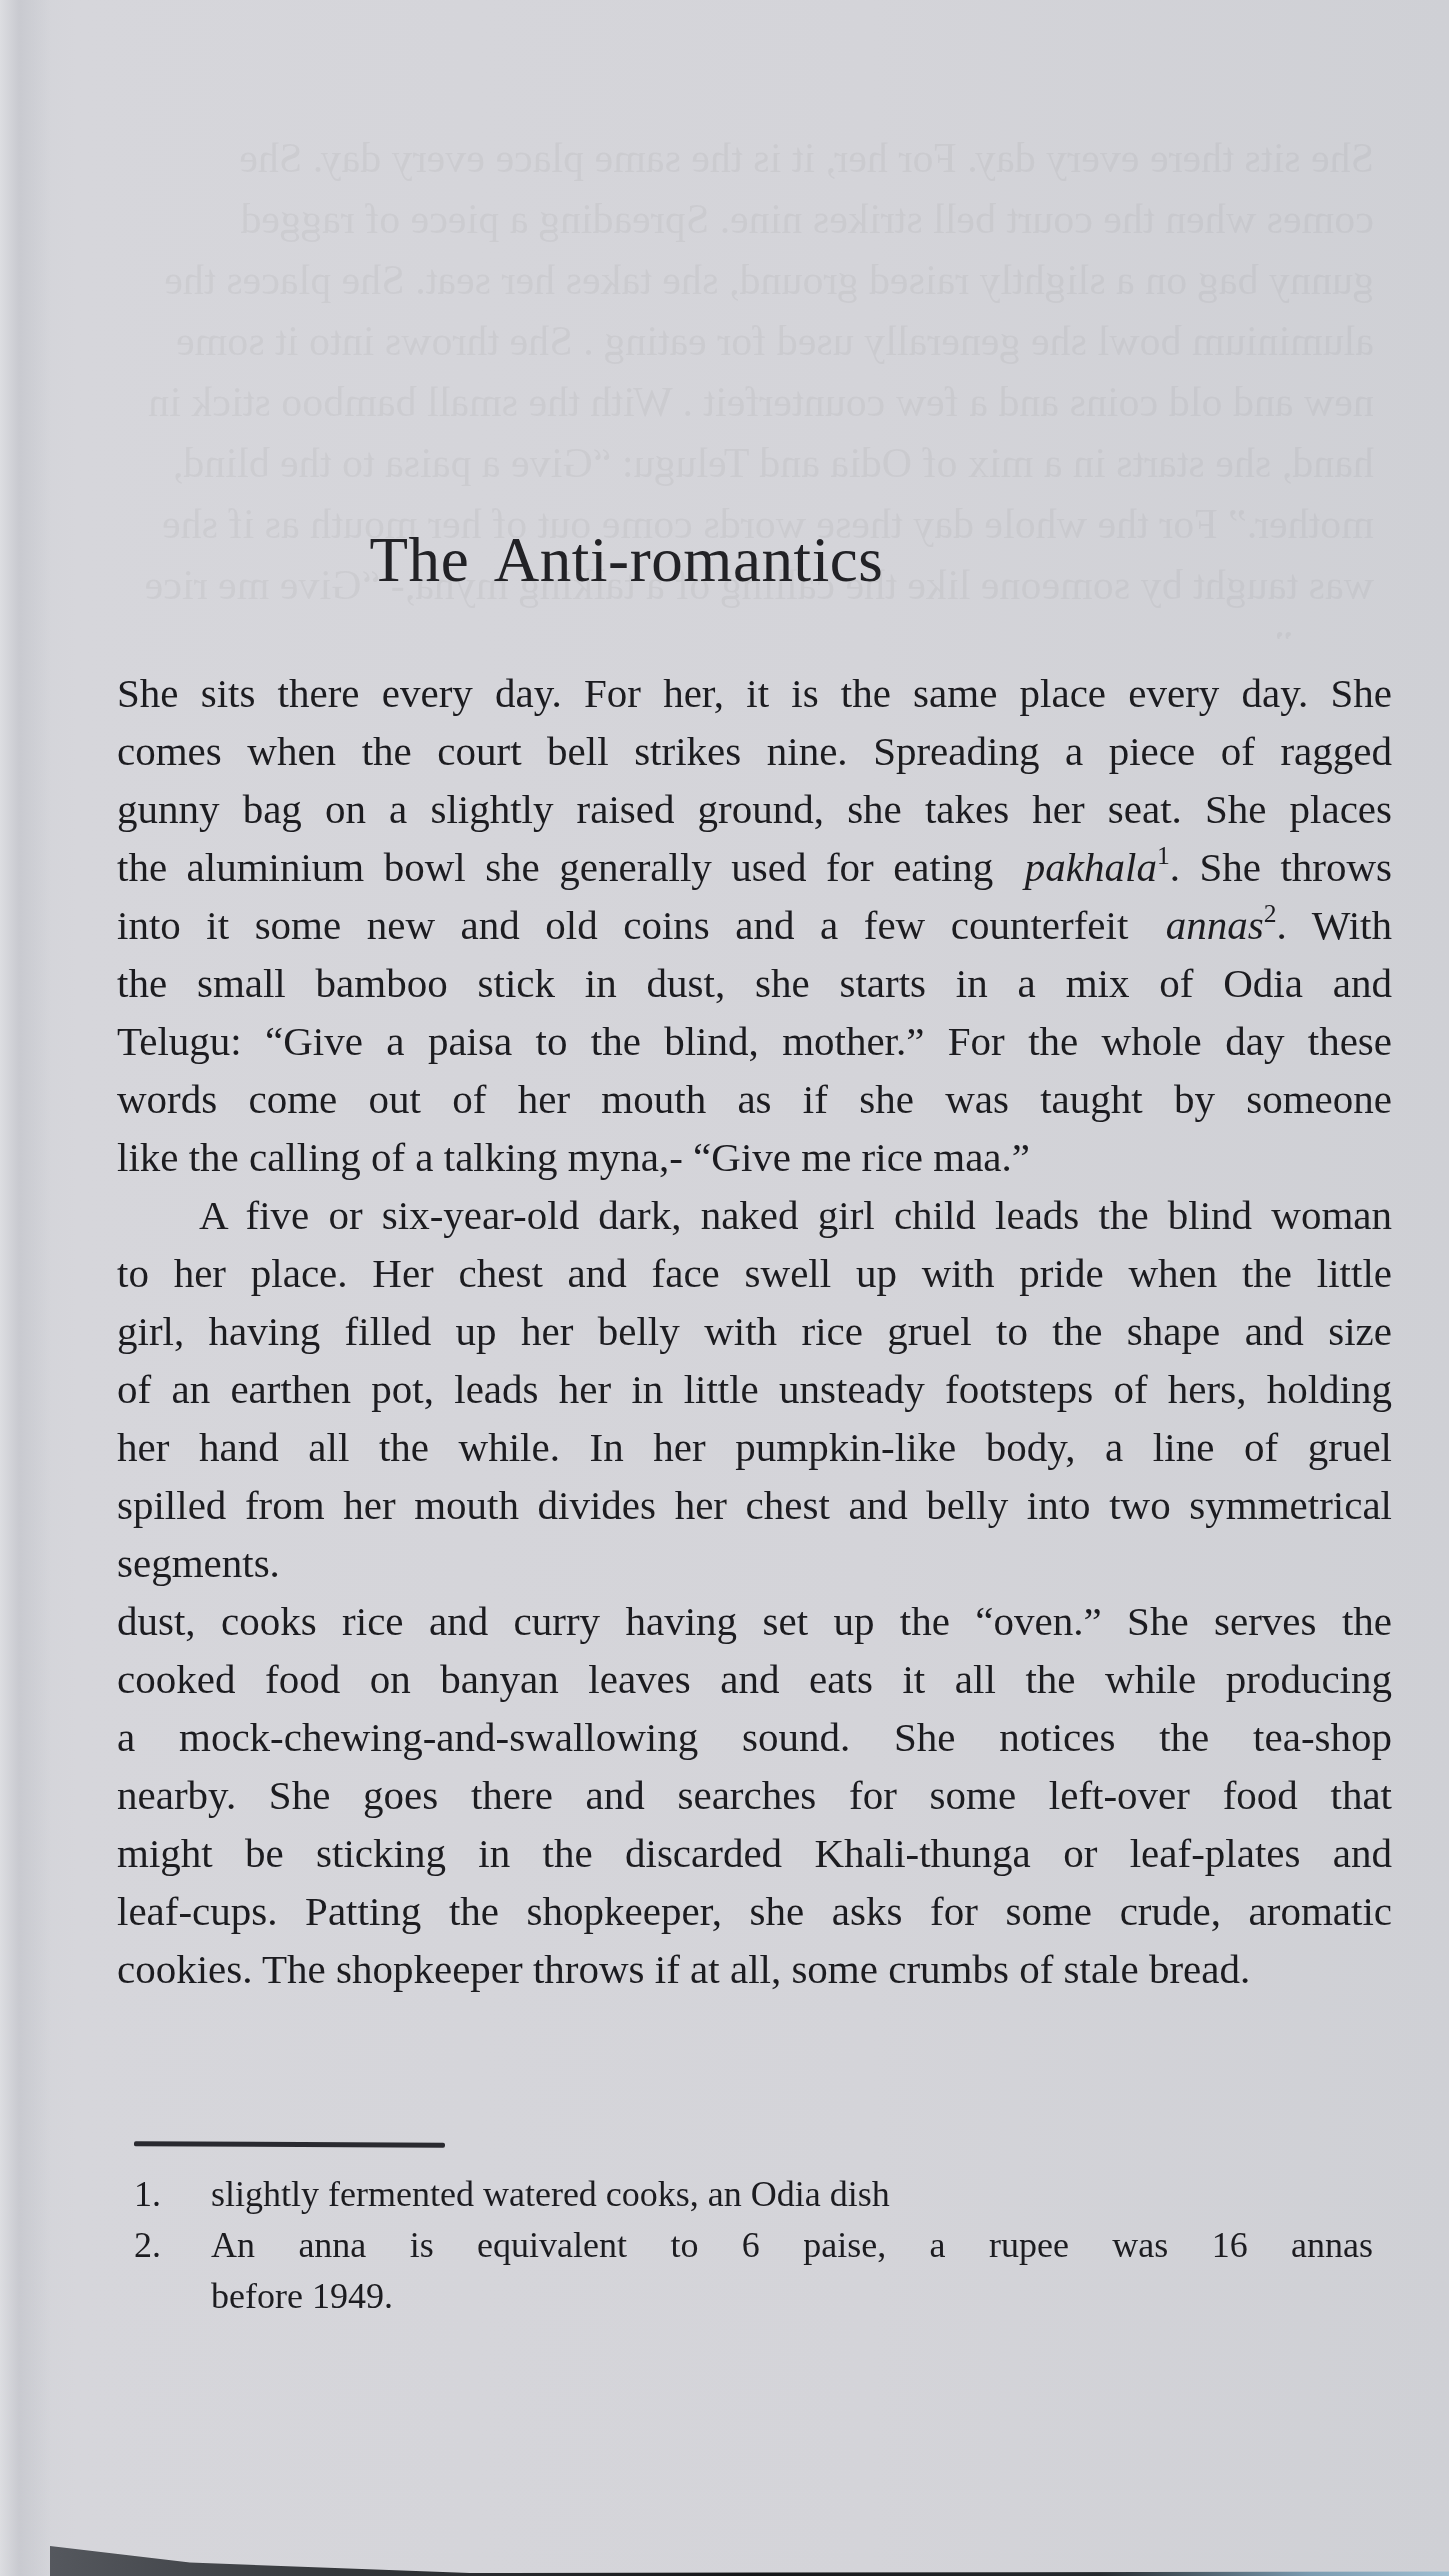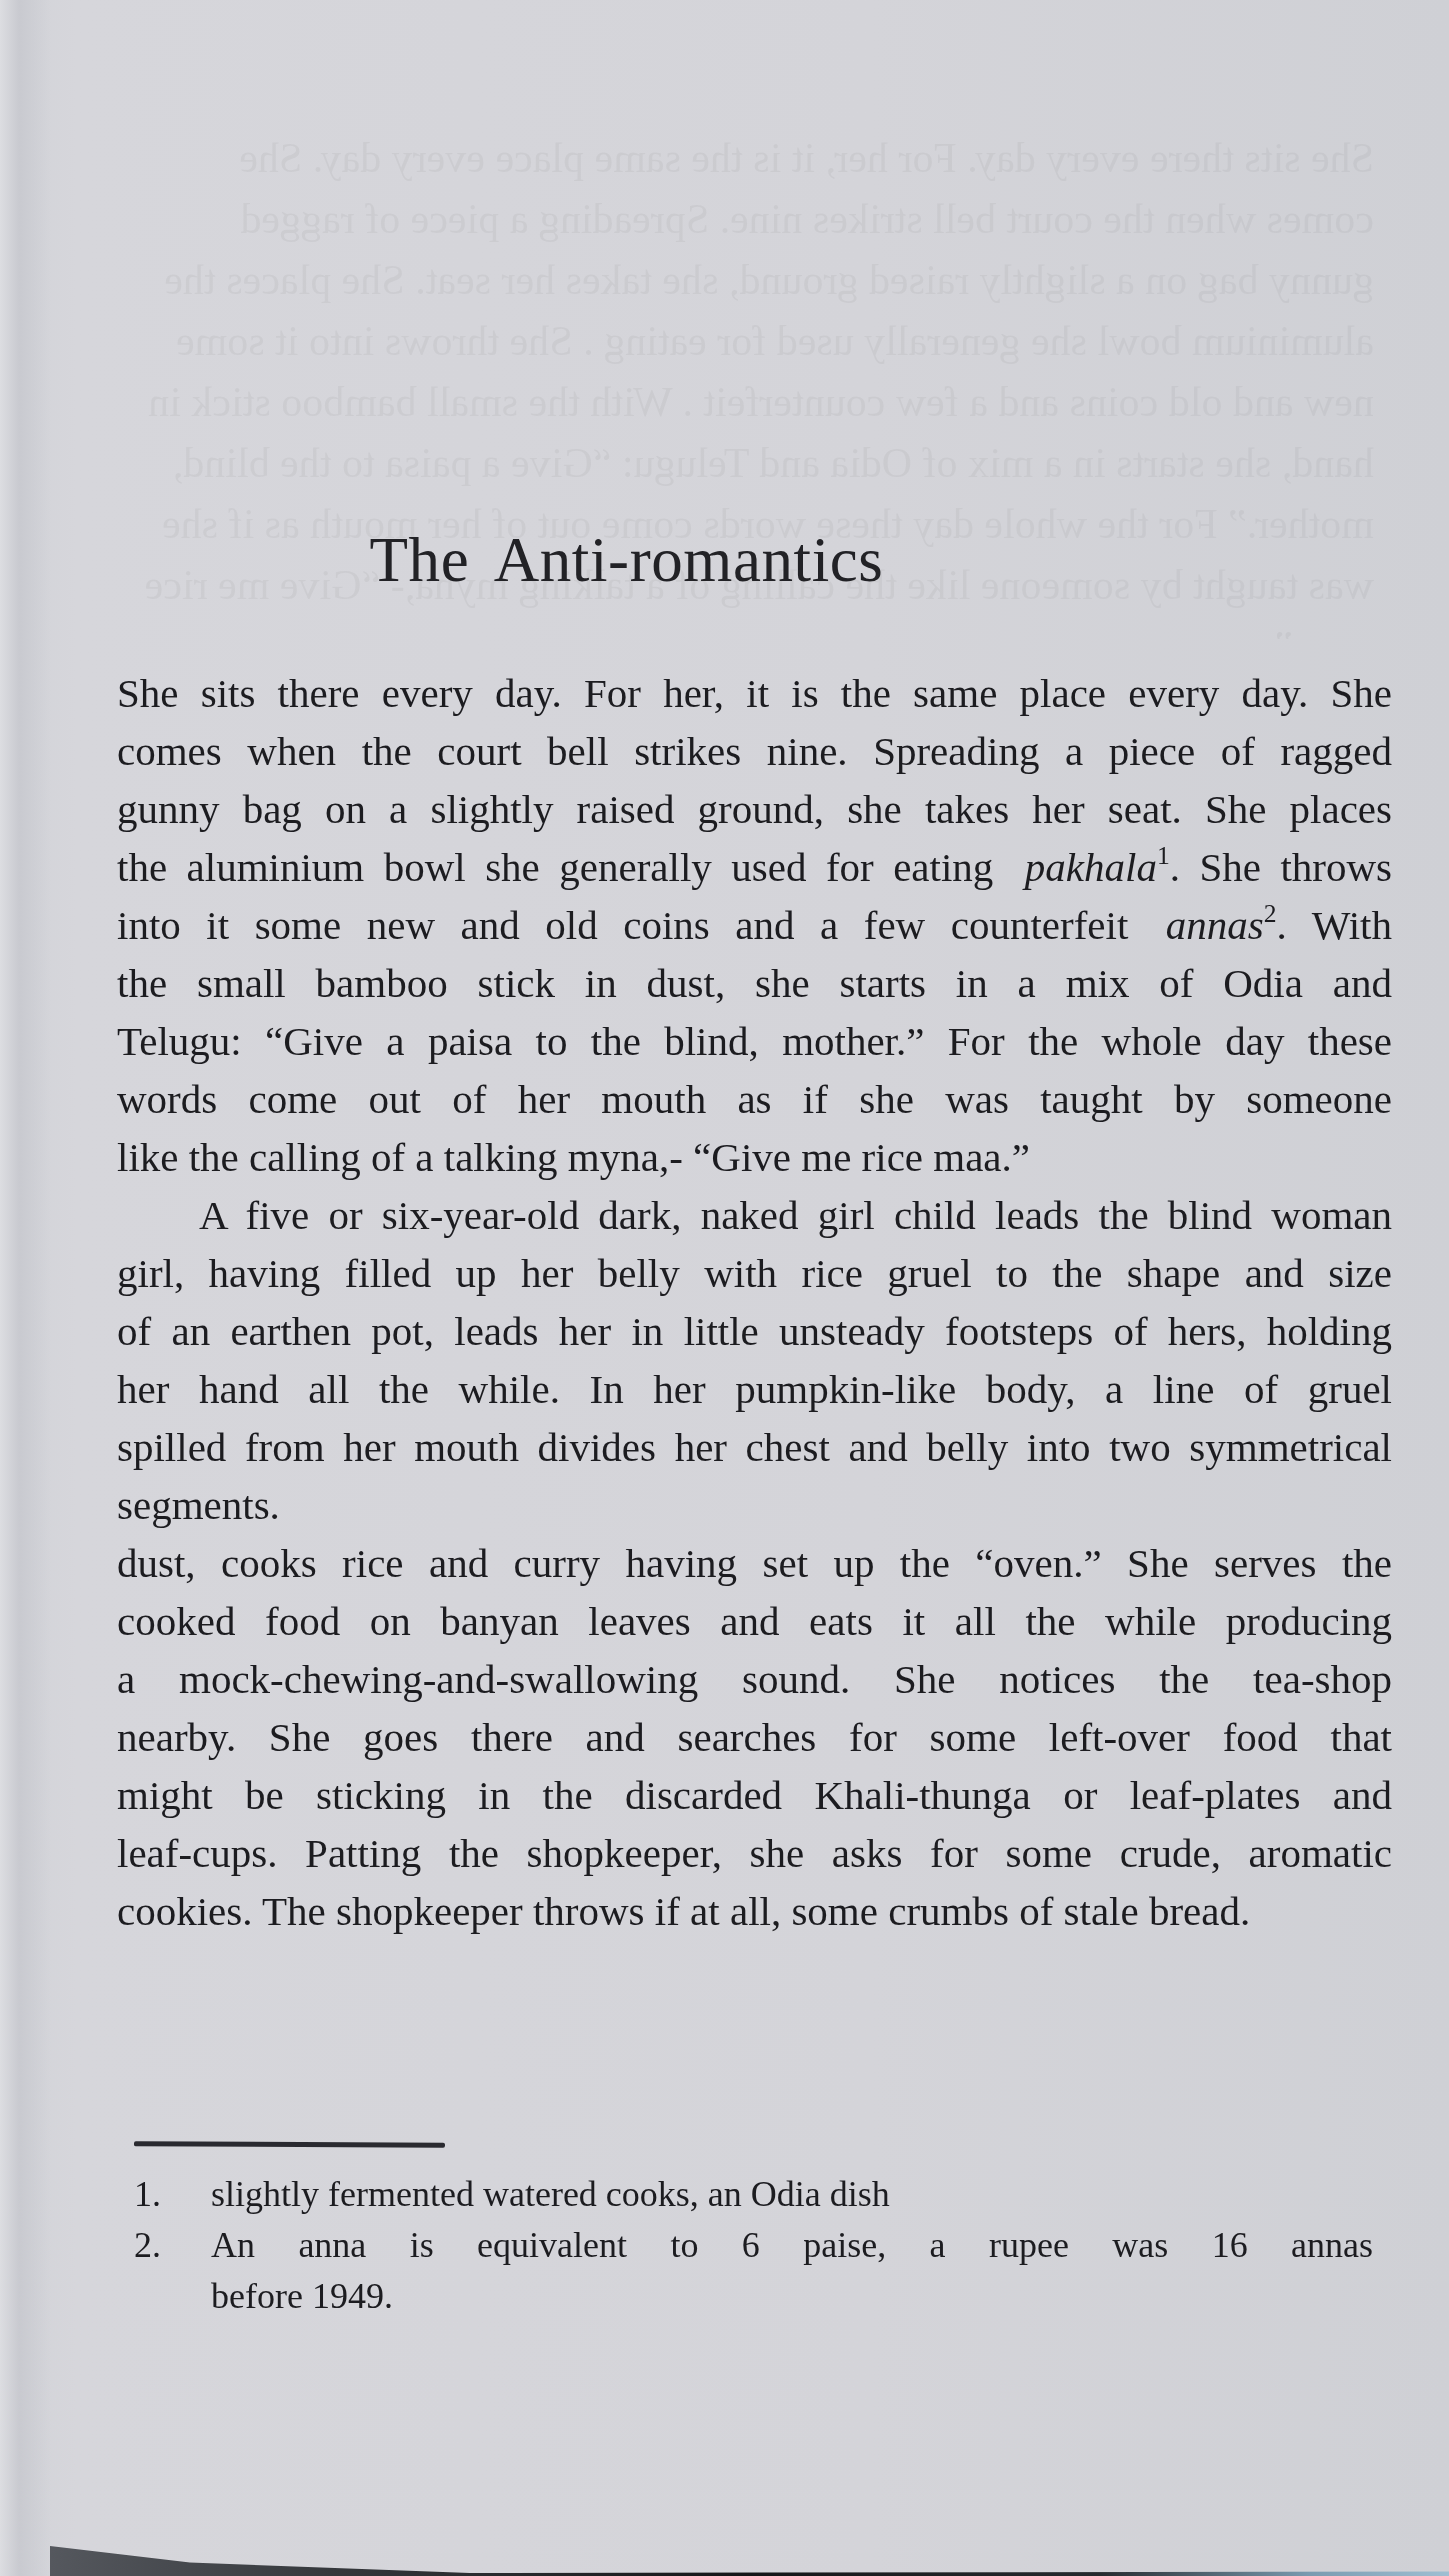--- a/index.html
+++ b/index.html
@@ -147,20 +147,21 @@
         <span class="line">gunny bag on a slightly raised ground, she takes her seat. She places</span>
         <span class="line">the aluminium bowl she generally used for eating <span class="it">pakhala</span><sup>1</sup>. She throws</span>
         <span class="line">into it some new and old coins and a few counterfeit <span class="it">annas</span><sup>2</sup>. With</span>
         <span class="line">the small bamboo stick in dust, she starts in a mix of Odia and</span>
         <span class="line">Telugu: “Give a paisa to the blind, mother.” For the whole day these</span>
         <span class="line">words come out of her mouth as if she was taught by someone</span>
         <span class="line last">like the calling of a talking myna,- “Give me rice maa.”</span>
       </div>
       <div>
         <span class="line indent">A five or six-year-old dark, naked girl child leads the blind woman</span>
+        <span class="line">to her place. Her chest and face swell up with pride when the little</span>
         <span class="line">girl, having filled up her belly with rice gruel to the shape and size</span>
         <span class="line">of an earthen pot, leads her in little unsteady footsteps of hers, holding</span>
         <span class="line">her hand all the while. In her pumpkin-like body, a line of gruel</span>
         <span class="line">spilled from her mouth divides her chest and belly into two symmetrical</span>
         <span class="line last">segments.</span>
       </div>
       <div>
         <span class="line">dust, cooks rice and curry having set up the “oven.” She serves the</span>
         <span class="line">cooked food on banyan leaves and eats it all the while producing</span>
         <span class="line">a mock-chewing-and-swallowing sound. She notices the tea-shop</span>

